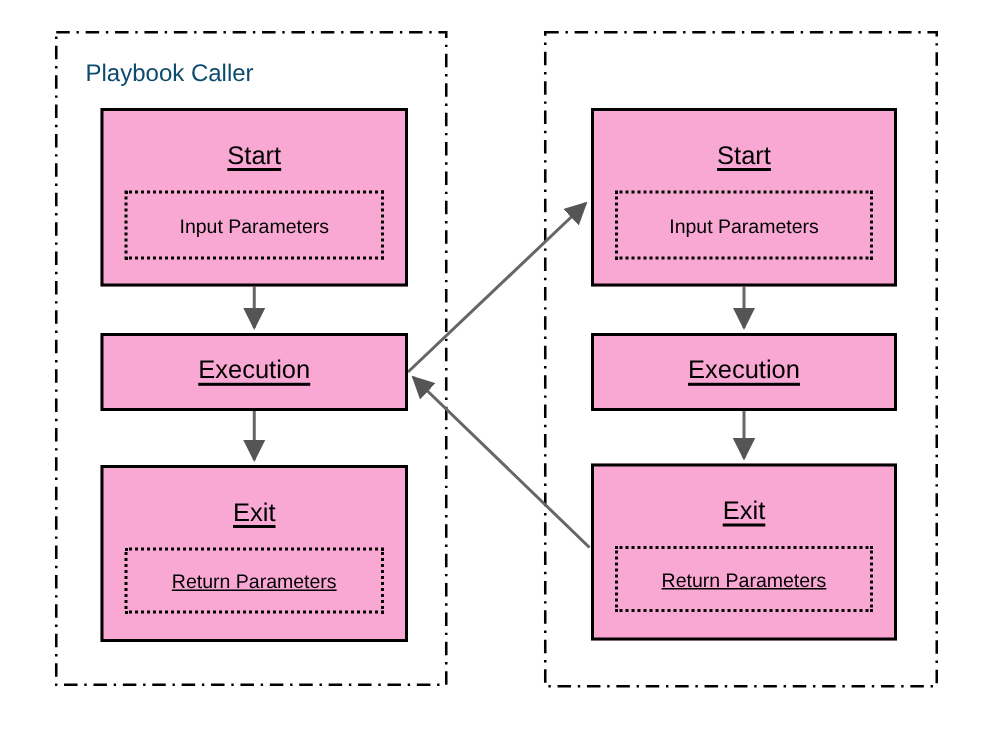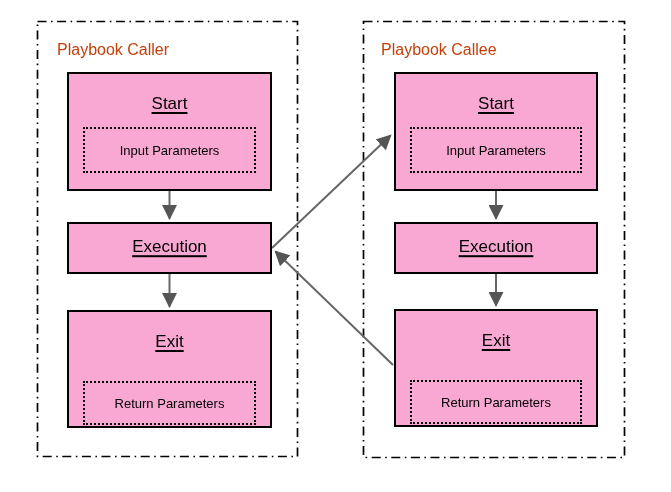--- a/index.html
+++ b/index.html
@@ -14,21 +14,21 @@
   }
   #connector-layer {
     position: absolute;
     left: 0; top: 0;
     width: 671px; height: 492px;
   }
   .group-title {
     position: absolute;
     font-size: 16px;
     line-height: 19px;
-    color: #c2410c;
+    color: #0c4a6e;
     white-space: nowrap;
   }
   .node {
     position: absolute;
     box-sizing: border-box;
     border: 2px solid #000000;
     background: #f9a8d4;
   }
   .node-title {
     position: absolute;
@@ -51,21 +51,21 @@
     left: 14px; right: 14px;
     box-sizing: border-box;
     border: 2px dotted #000000;
     display: flex;
     align-items: center;
     justify-content: center;
     font-size: 13px;
     white-space: nowrap;
   }
   .param-box.tall { top: 53px; height: 46px; text-align: center; }
-  .param-box.short { top: 69px; height: 44px; }
+  .param-box.short { top: 53px; height: 44px; text-decoration: underline; }
 </style>
 </head>
 <body>
 
 <div id="canvas">
 
   <svg id="connector-layer" viewBox="0 0 671 492" xmlns="http://www.w3.org/2000/svg">
     <defs>
       <marker id="arrowhead" viewBox="0 0 10 10" refX="9" refY="5" markerWidth="7.5" markerHeight="7.5" orient="auto-start-reverse">
         <path d="M 0 0 L 10 5 L 0 10 z" fill="#555555"></path>
@@ -78,21 +78,20 @@
     <line x1="169.5" y1="191" x2="169.5" y2="218.5" stroke="#666666" stroke-width="2" marker-end="url(#arrowhead)"></line>
     <line x1="169.5" y1="274" x2="169.5" y2="306.5" stroke="#666666" stroke-width="2" marker-end="url(#arrowhead)"></line>
     <line x1="496" y1="191" x2="496" y2="218.5" stroke="#666666" stroke-width="2" marker-end="url(#arrowhead)"></line>
     <line x1="496" y1="274" x2="496" y2="305.5" stroke="#666666" stroke-width="2" marker-end="url(#arrowhead)"></line>
 
     <line x1="272" y1="248" x2="390.5" y2="135.5" stroke="#666666" stroke-width="2" marker-end="url(#arrowhead)"></line>
     <line x1="393" y1="365" x2="275.5" y2="251.5" stroke="#666666" stroke-width="2" marker-end="url(#arrowhead)"></line>
   </svg>
 
   <div class="group-title" style="left:57px; top:40px;">Playbook Caller</div>
-  <div class="group-title" style="left:381px; top:40px;">Playbook Callee</div>
 
   <div class="node" style="left:67px; top:72px; width:205px; height:119px;">
     <div class="node-title block-top">Start</div>
     <div class="param-box tall">Input Parameters</div>
   </div>
 
   <div class="node" style="left:67px; top:222px; width:205px; height:52px;">
     <div class="node-title centered">Execution</div>
   </div>
 

